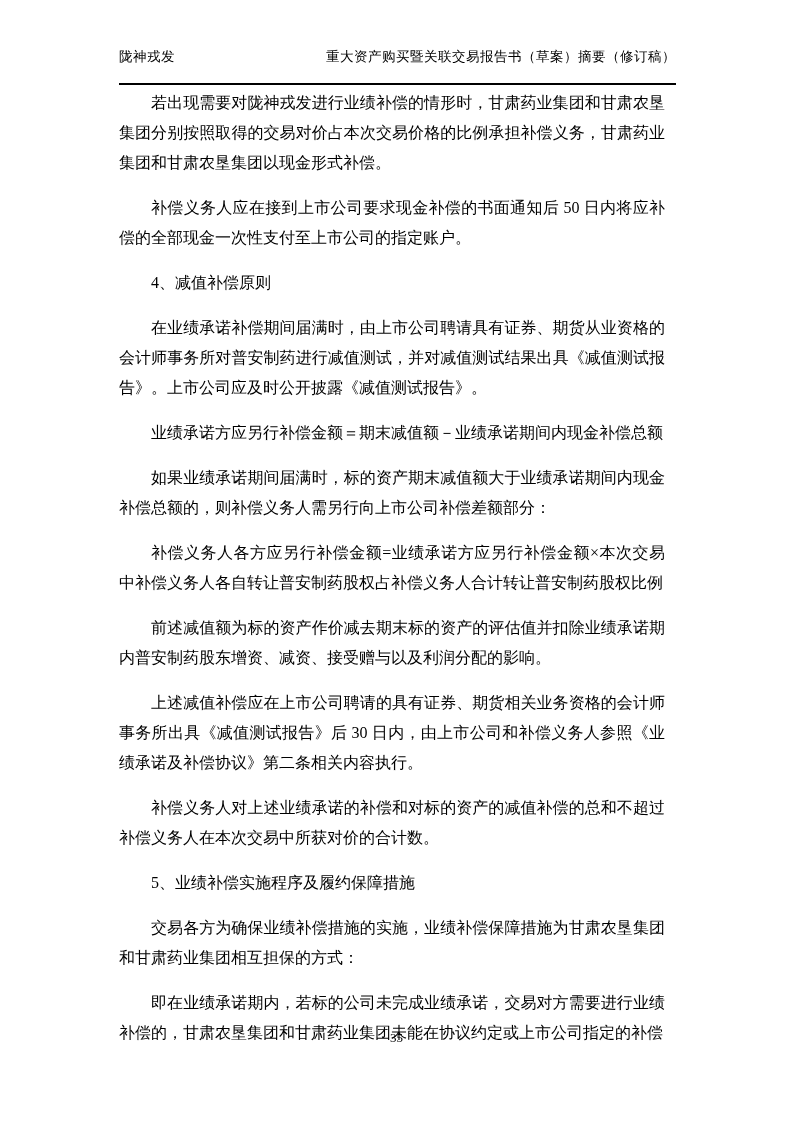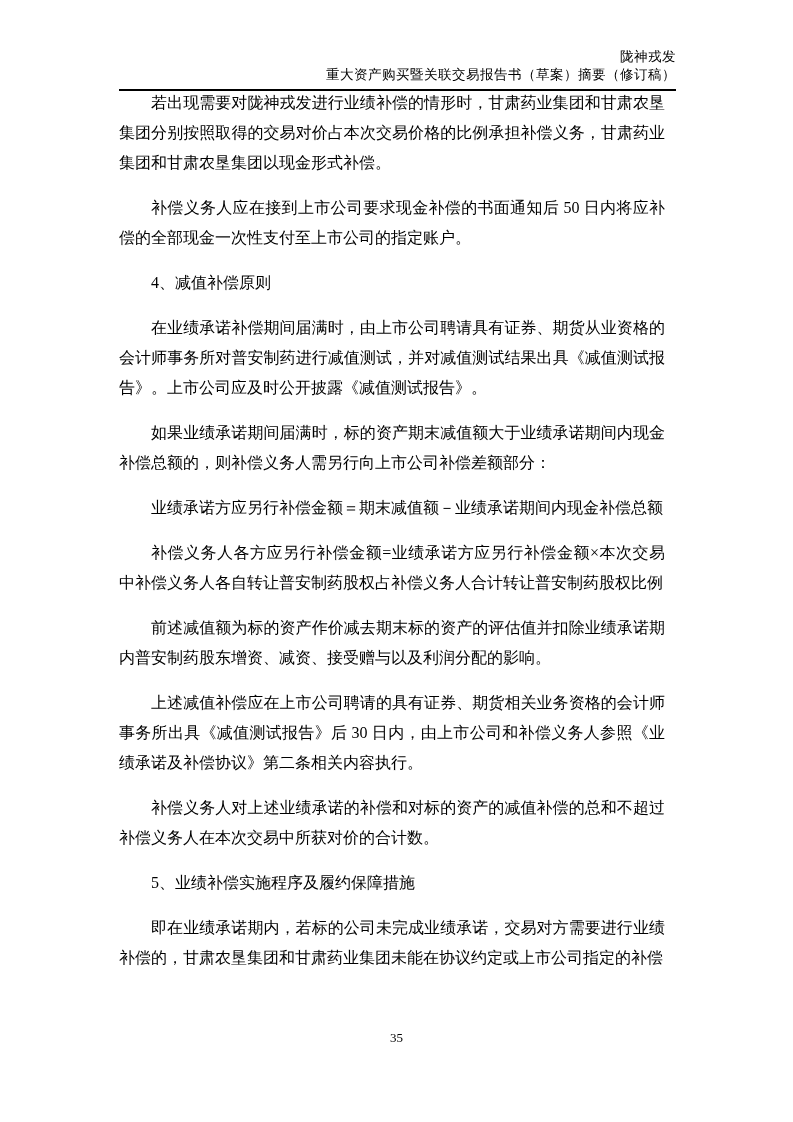--- a/index.html
+++ b/index.html
@@ -20,23 +20,22 @@
   .header {
     position: absolute;
     top: 48px;
     left: 119px;
     right: 117px;
     display: flex;
     justify-content: space-between;
     align-items: flex-end;
     font-size: 13.5px;
     letter-spacing: 0.5px;
-    padding-bottom: 5px;
+    padding-bottom: 17px;
     border-bottom: 2px solid #000000;
-    flex-direction: column;
   }
   .header .left { white-space: nowrap; }
   .header .right { white-space: nowrap; }
   .content {
     position: absolute;
     top: 88px;
     left: 119px;
     right: 128px;
   }
   .content p {
@@ -69,27 +68,28 @@
   <div class="header">
     <span class="left">陇神戎发</span>
     <span class="right">重大资产购买暨关联交易报告书（草案）摘要（修订稿）</span>
   </div>
 
   <div class="content">
     <p>若出现需要对陇神戎发进行业绩补偿的情形时，甘肃药业集团和甘肃农垦集团分别按照取得的交易对价占本次交易价格的比例承担补偿义务，甘肃药业集团和甘肃农垦集团以现金形式补偿。</p>
     <p>补偿义务人应在接到上市公司要求现金补偿的书面通知后 50 日内将应补偿的全部现金一次性支付至上市公司的指定账户。</p>
     <p class="heading">4、减值补偿原则</p>
     <p>在业绩承诺补偿期间届满时，由上市公司聘请具有证券、期货从业资格的会计师事务所对普安制药进行减值测试，并对减值测试结果出具《减值测试报告》。上市公司应及时公开披露《减值测试报告》。</p>
+    <p>业绩承诺方应另行补偿金额＝期末减值额－业绩承诺期间内现金补偿总额</p>
     <p>如果业绩承诺期间届满时，标的资产期末减值额大于业绩承诺期间内现金补偿总额的，则补偿义务人需另行向上市公司补偿差额部分：</p>
-    <p>业绩承诺方应另行补偿金额＝期末减值额－业绩承诺期间内现金补偿总额</p>
     <p>补偿义务人各方应另行补偿金额=业绩承诺方应另行补偿金额×本次交易中补偿义务人各自转让普安制药股权占补偿义务人合计转让普安制药股权比例</p>
     <p>前述减值额为标的资产作价减去期末标的资产的评估值并扣除业绩承诺期内普安制药股东增资、减资、接受赠与以及利润分配的影响。</p>
     <p>上述减值补偿应在上市公司聘请的具有证券、期货相关业务资格的会计师事务所出具《减值测试报告》后 30 日内，由上市公司和补偿义务人参照《业绩承诺及补偿协议》第二条相关内容执行。</p>
     <p>补偿义务人对上述业绩承诺的补偿和对标的资产的减值补偿的总和不超过补偿义务人在本次交易中所获对价的合计数。</p>
     <p class="heading">5、业绩补偿实施程序及履约保障措施</p>
+    <p>交易各方为确保业绩补偿措施的实施，业绩补偿保障措施为甘肃农垦集团和甘肃药业集团相互担保的方式：</p>
     <p>即在业绩承诺期内，若标的公司未完成业绩承诺，交易对方需要进行业绩补偿的，甘肃农垦集团和甘肃药业集团未能在协议约定或上市公司指定的补偿</p>
   </div>
 
   <div class="footer">
     <span>35</span>
   </div>
 
 </div>
 
 </body></html>

